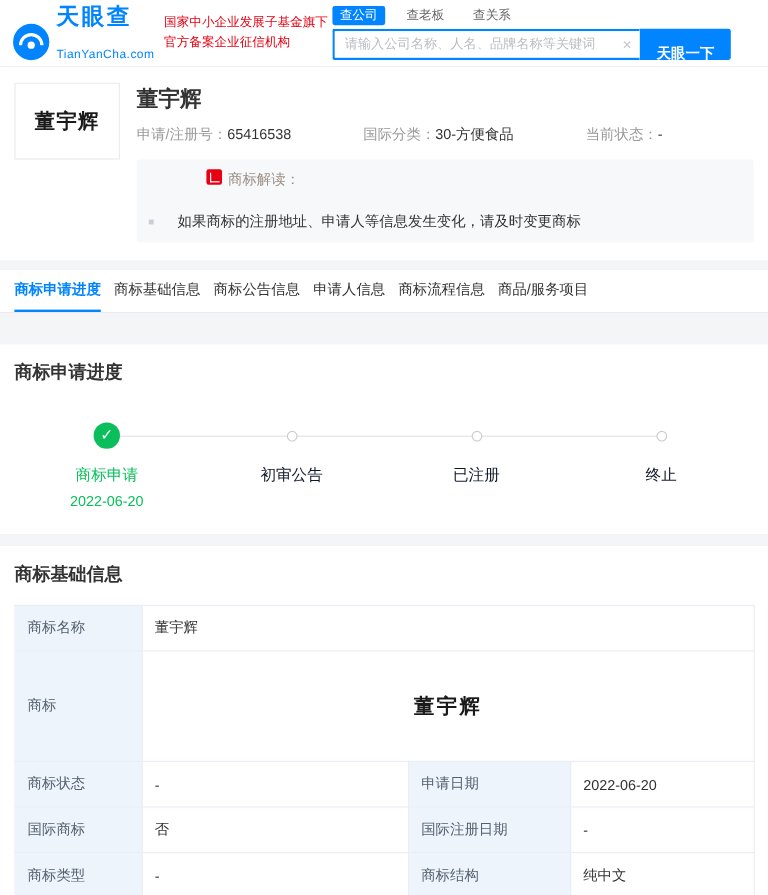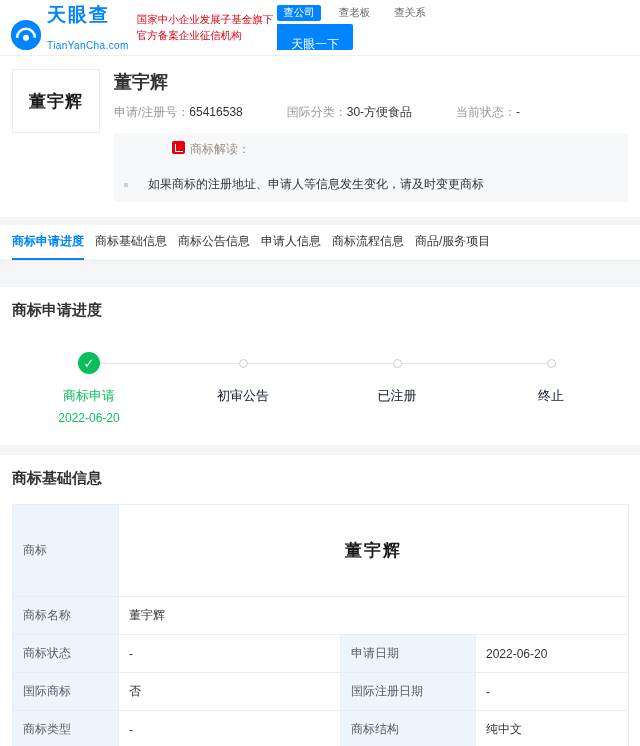--- a/index.html
+++ b/index.html
@@ -35,33 +35,34 @@
   }
   .search-input::placeholder { color:#b8bcc2; }
   .clear-icon {
     position:absolute; right:7px; top:50%; transform:translateY(-50%);
     color:#c0c4cc; font-size:13px; line-height:1; cursor:pointer;
   }
   .search-btn {
     height:26px; background:#0084ff; color:#fff; border:none; cursor:pointer;
     font-size:12px; padding:12px 14px; border-radius:0 2px 2px 0;
     font-family:"Liberation Sans","DejaVu Sans",sans-serif;
+    font-weight:bold;
   }
 
   
   .summary { background:#fff; padding:13px 12px 15px; display:flex; gap:14px; }
   .tm-img {
     width:88px; height:64px; border:1px solid #ececec; background:#fff;
     display:flex; align-items:center; justify-content:center;
     font-family:"DejaVu Serif","Liberation Serif",serif;
     font-size:17px; font-weight:bold; color:#1a1a1a; letter-spacing:1px;
   }
   .summary-main { flex:1; min-width:0; }
   .tm-title { font-size:18px; font-weight:bold; color:#333; margin:1px 0 10px; }
-  .tm-fields { display:flex; gap:44px; margin-bottom:12px; font-size:12px; }
+  .tm-fields { display:flex; gap:60px; margin-bottom:12px; font-size:12px; }
   .f-label { color:#999; }
   .f-value { color:#333; }
   .interpret { background:#f7f8fa; padding:8px 10px 9px; border-radius:2px; }
   .interpret-head { display:flex; align-items:flex-start; gap:5px; color:#9b8f84; margin-bottom:18px;padding-left:48px; }
   .interpret-icon { width:13px; height:13px; background:#e60012; border-radius:2px; flex:0 0 auto; position:relative; }
   .interpret-icon::after {
     content:""; position:absolute; left:3px; top:3px; width:7px; height:7px;
     border-left:1.5px solid #fff; border-bottom:1.5px solid #fff;
   }
   .interpret-item { display:flex; align-items:center; gap:20px; color:#333; }
@@ -133,20 +134,24 @@
       <div>国家中小企业发展子基金旗下</div>
       <div>官方备案企业征信机构</div>
     </div>
     <div class="search-block">
       <div class="search-tabs">
         <span class="stab active">查公司</span>
         <span class="stab">查老板</span>
         <span class="stab">查关系</span>
       </div>
       <div class="search-row">
+        <span class="search-input-wrap">
+          <input class="search-input" type="text" placeholder="请输入公司名称、人名、品牌名称等关键词" style="">
+          <span class="clear-icon">×</span>
+        </span>
         <button class="search-btn">天眼一下</button>
       </div>
     </div>
   </header>
 
   <section class="summary">
     <div class="tm-img">
       <span>董宇辉</span>
     </div>
     <div class="summary-main">
@@ -220,30 +225,30 @@
     <h2 class="panel-title">商标基础信息</h2>
     <table class="info-table">
       <colgroup>
           <col class="col1">
           <col class="col2">
           <col class="col3">
           <col class="col4">
         </colgroup>
       <tbody>
         <tr>
+          <td class="lbl">商标名称</td>
+          <td colspan="3">董宇辉</td>
+        </tr>
+        <tr>
           <td class="lbl">商标</td>
           <td class="img-row-cell" colspan="3">
             <span class="tm-img-table">董宇辉</span>
           </td>
         </tr>
         <tr>
-          <td class="lbl">商标名称</td>
-          <td colspan="3">董宇辉</td>
-        </tr>
-        <tr>
           <td class="lbl">商标状态</td>
           <td>-</td>
           <td class="lbl">申请日期</td>
           <td>2022-06-20</td>
         </tr>
         <tr>
           <td class="lbl">国际商标</td>
           <td>否</td>
           <td class="lbl">国际注册日期</td>
           <td>-</td>

